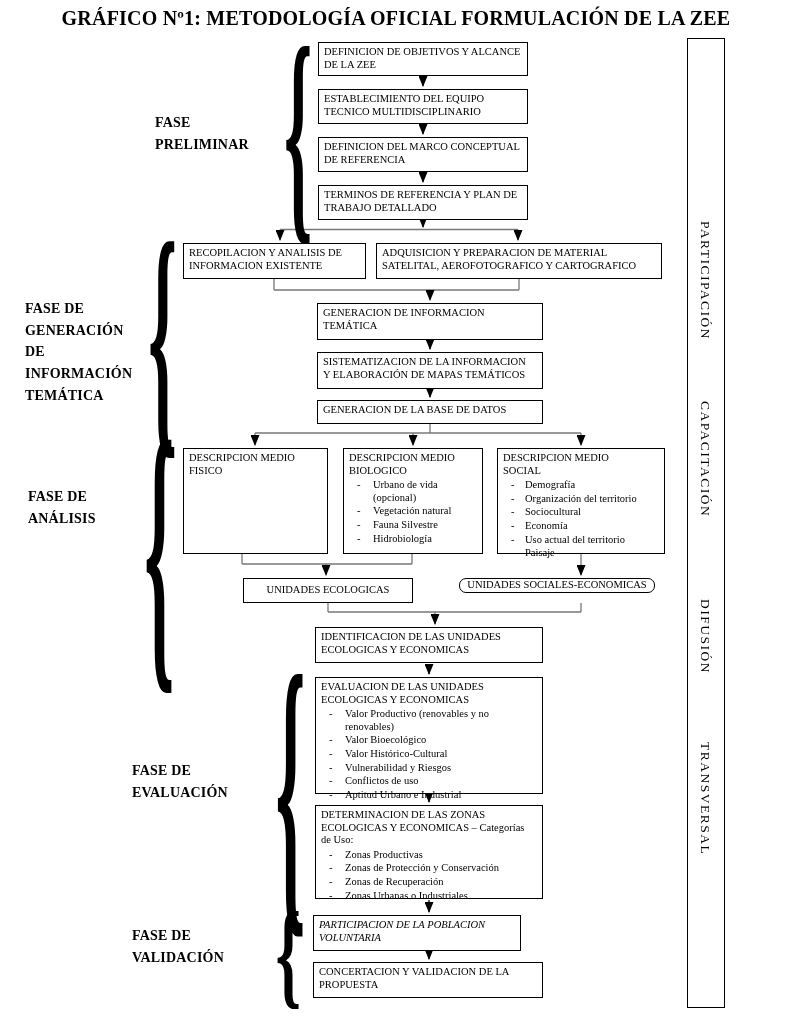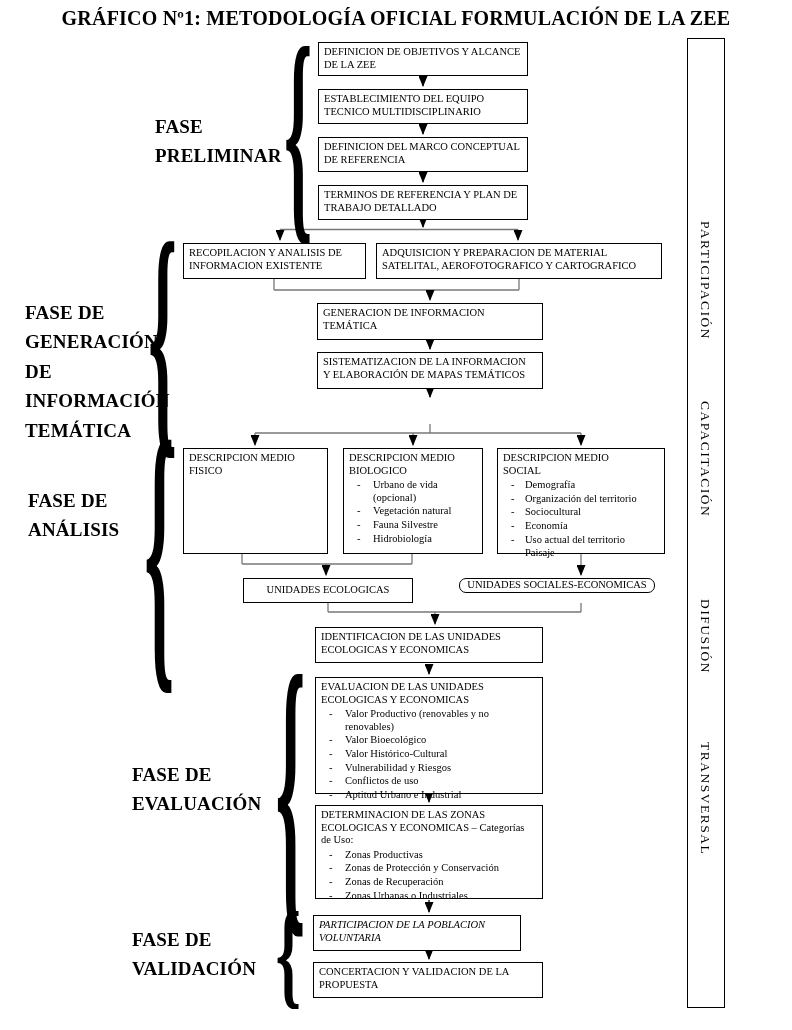--- a/index.html
+++ b/index.html
@@ -1,20 +1,20 @@
 <!DOCTYPE html>
 <html><head>
 <meta charset="utf-8">
 <style>
   html,body{margin:0;padding:0;background:#fff;}
   .page{position:relative;width:792px;height:1030px;background:#fff;overflow:hidden;
         font-family:"Liberation Serif",serif;color:#000;border-bottom:2px solid #9a9a9a;}
   .title{position:absolute;left:0;top:7px;width:792px;text-align:center;
          font-size:20px;font-weight:bold;letter-spacing:.2px;}
-  .phase{position:absolute;font-weight:bold;font-size:19px;line-height:1.55;
+  .phase{position:absolute;font-weight:bold;font-size:14px;line-height:1.55;
          white-space:pre-line;letter-spacing:.2px;}
   .brace{position:absolute;display:flex;align-items:center;justify-content:center;
          overflow:visible;pointer-events:none;}
   .brace span{display:block;line-height:1;font-weight:bold;font-family:"Liberation Serif",serif;}
   .box{position:absolute;border:1.5px solid #000;background:#fff;box-sizing:border-box;
        font-size:10.5px;line-height:1.2;padding:3px 5px;}
   .box .bt{white-space:pre-line;display:block;}
   .box ul{margin:2px 0 0 0;padding:0;list-style:none;}
   .box li{position:relative;padding-left:24px;margin-top:1px;}
   .box li::before{content:"-";position:absolute;left:8px;}
@@ -138,20 +138,23 @@
 SATELITAL, AEROFOTOGRAFICO Y CARTOGRAFICO</span>
     </div>
   <div class="box" style="left:317px;top:303px;width:226px;height:37px;">
     <span class="bt">GENERACION DE INFORMACION
 TEMÁTICA</span>
     </div>
   <div class="box" style="left:317px;top:352px;width:226px;height:37px;">
     <span class="bt">SISTEMATIZACION DE LA INFORMACION
 Y ELABORACIÓN DE MAPAS TEMÁTICOS</span>
     </div>
+  <div class="box" style="left:317px;top:400px;width:226px;height:24px;">
+    <span class="bt">GENERACION DE LA BASE DE DATOS</span>
+    </div>
 
   <div class="box" style="left:183px;top:448px;width:145px;height:106px;">
     <span class="bt">DESCRIPCION MEDIO
 FISICO</span>
     </div>
   <div class="box" style="left:343px;top:448px;width:140px;height:106px;">
     <span class="bt">DESCRIPCION MEDIO
 BIOLOGICO</span>
     <ul>
       <li>Urbano de vida (opcional)</li>

